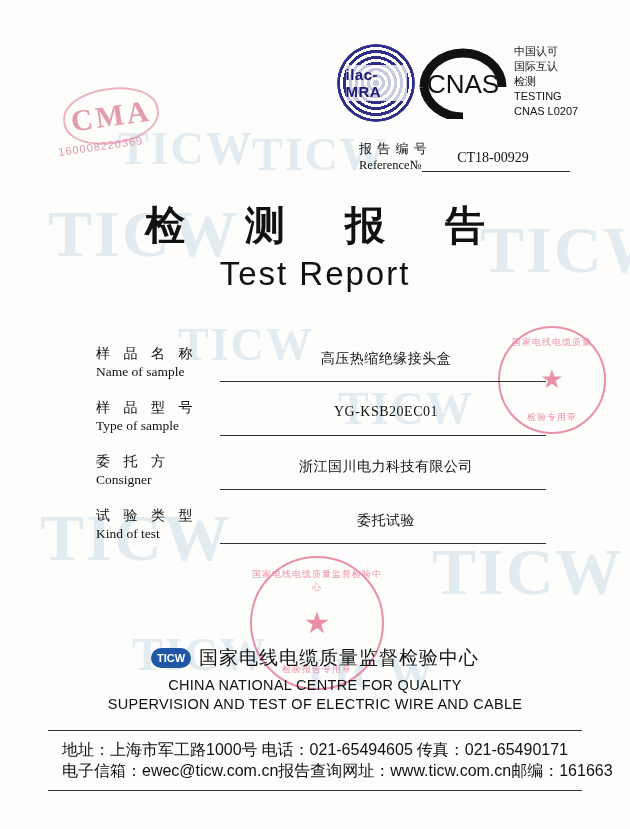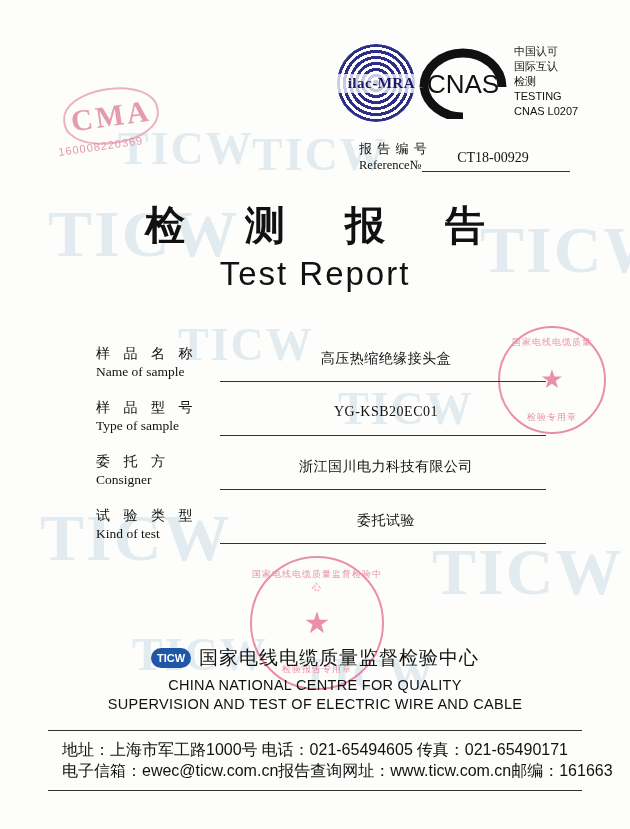--- a/index.html
+++ b/index.html
@@ -77,23 +77,23 @@
     height: 78px;
     border-radius: 50%;
     background:
       repeating-radial-gradient(circle at 50% 50%, #2d2e86 0 3px, #ffffff 3px 6px);
     display: flex;
     align-items: center;
     justify-content: center;
   }
   .ilac-inner {
     position: absolute;
-    width: 78px;
-    text-align: right;
-    font-family: Liberation Serif, serif;
+    width: 61px;
+    text-align: left;
+    font-family: Liberation Sans, sans-serif;
     font-weight: bold;
     font-size: 15px;
     color: #1b1b6e;
     letter-spacing: .5px;
     background: rgba(255,255,255,.75);
     padding: 1px 0;
   }
   .cnas {
     position: absolute;
     left: 416px;

